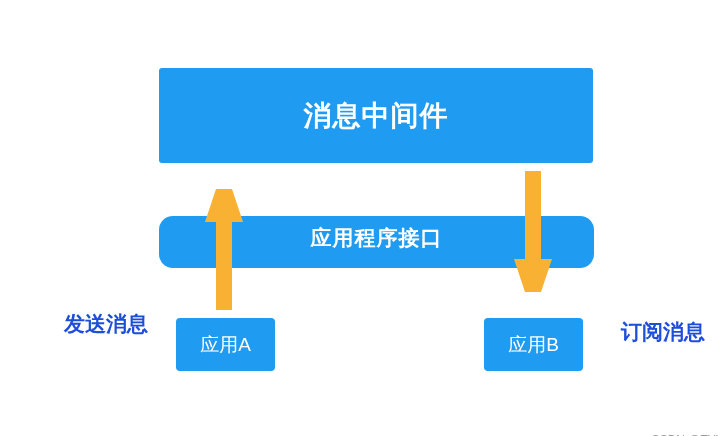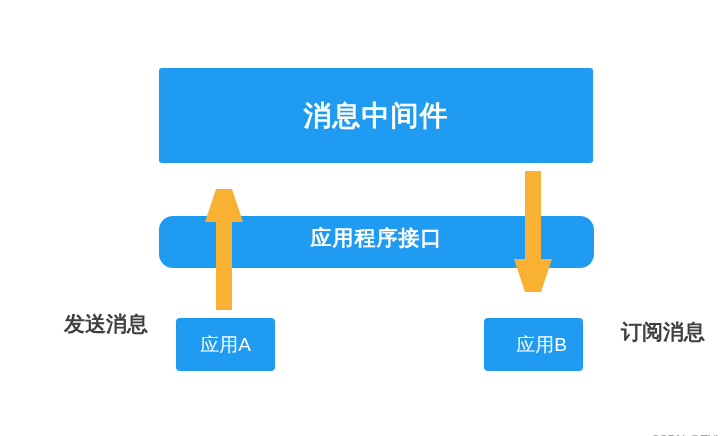--- a/index.html
+++ b/index.html
@@ -33,21 +33,21 @@
     z-index:1;
     align-items:flex-end;
   }
   .app {
     width:99px; height:53px;
     border-radius:4px;
     font-size:19px; font-weight:normal;
     z-index:1;
   }
   .app-a { left:160px; top:302px; }
-  .app-b { left:468px; top:302px;justify-content:flex-end; }
+  .app-b { left:468px; top:302px; }
   .arrow {
     position:absolute;
     width:22px;
     display:flex; flex-direction:column; align-items:center;
     z-index:2;
   }
   .arrow-up   { left:197px; top:149px; height:153px; }
   .arrow-down { left:506px; top:147px; height:153px; }
   .shaft { width:5px; background:#F8B133; flex:1; }
   .head { width:0; height:0; }
@@ -57,21 +57,21 @@
     border-bottom:33px solid #F8B133;
   }
   .head-down {
     border-left:11px solid transparent;
     border-right:11px solid transparent;
     border-top:33px solid #F8B133;
   }
   .side-label {
     position:absolute;
     font-size:21px; font-weight:bold;
-    color:#404040;
+    color:#1d4ed8;
     white-space:nowrap;
     z-index:1;
   }
   .send-label { left:40px; top:286px; }
   .subscribe-label { left:597px; top:294px; }
   .wm-url {
     position:absolute;
     left:546px; top:414px;
     font-family:Liberation Mono, monospace;
     font-size:13px;

